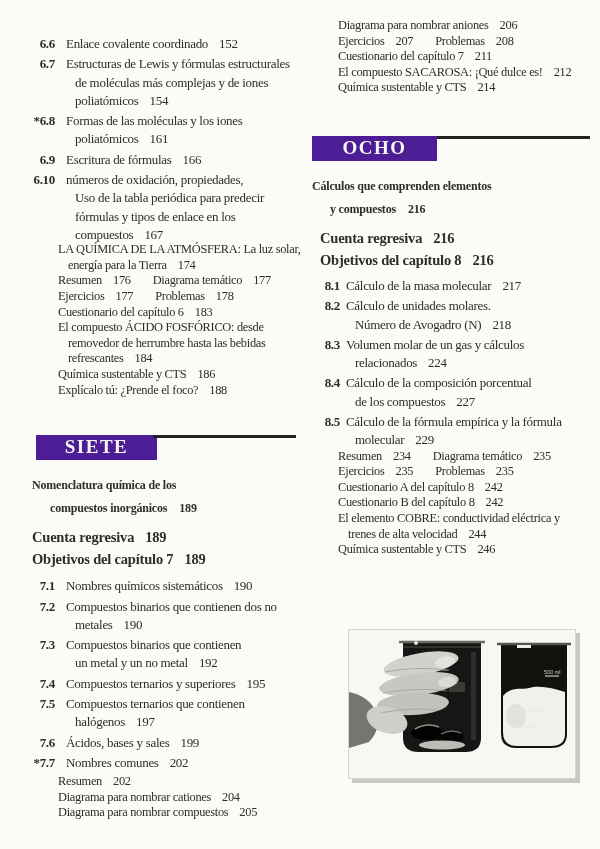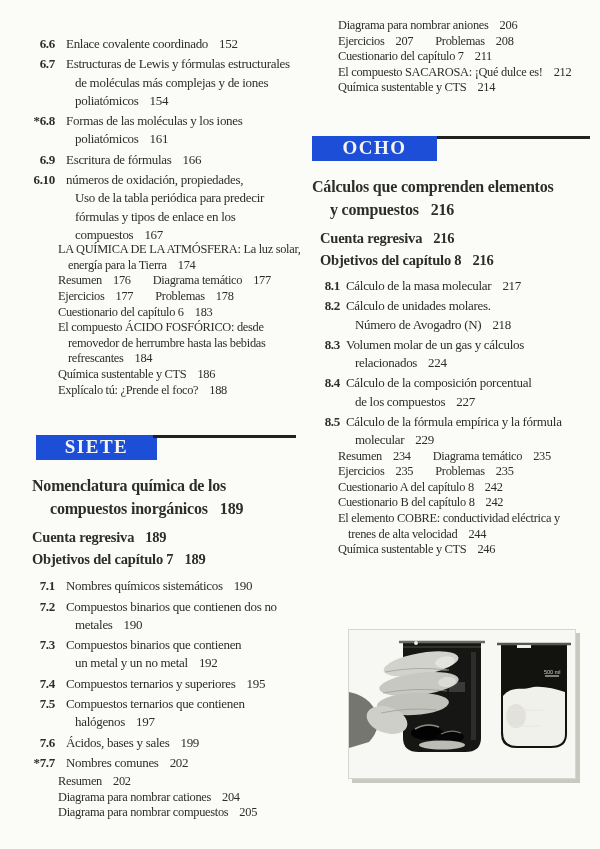--- a/index.html
+++ b/index.html
@@ -29,33 +29,33 @@
   .col-left  .subs { margin-left:28px; }
   .col-right .subs { margin-left:26px; }
   .subs .cont { padding-left:10px; }
   .lbl2 { margin-left:22px; }
   .subs.ch6 { margin-top:-4px; }
   .subs.ch8 { margin-top:-3px; }
 
   
   .banner { position:relative; height:25px; }
   .banner-box {
-    position:absolute; top:0; height:25px; background:#1d4ed8; color:#f5f5f2;
+    position:absolute; top:0; height:25px; background:#4c1d95; color:#f5f5f2;
     font-weight:bold; font-size:19px; line-height:24px; text-align:center; letter-spacing:1.5px;
   }
   .banner-rule { position:absolute; top:0; height:3px; right:0; background:#21211f; }
   .banner-siete { margin-top:37px; }
   .banner-siete .banner-box { left:6px; width:121px; }
   .banner-siete .banner-rule { left:123px; }
   .banner-ocho { margin-top:40px; }
   .banner-ocho .banner-box { left:0; width:125px; }
   .banner-ocho .banner-rule { left:125px; }
 
   
-  .chapter-title { margin:14px 0 0 2px; font-size:16px; font-weight:bold; line-height:23px; letter-spacing:-0.2px; }
+  .chapter-title { margin:14px 0 0 2px; font-size:12px; font-weight:bold; line-height:23px; letter-spacing:-0.2px; }
   .col-right .chapter-title { margin-left:0; }
   .tl { display:block; white-space:nowrap; }
   .tl.l2 { padding-left:18px; }
   .chapter-title .pg { margin-left:12px; }
   .bold-line { font-weight:bold; font-size:14.5px; line-height:18px; white-space:nowrap;
                margin:8px 0 0 2px; letter-spacing:-0.2px; }
   .col-right .bold-line { margin-left:8px; }
   .bold-line.obj { margin-top:4px; }
   .secs.ch7 { margin-top:9px; }
   .secs.ch8 { margin-top:8px; }

